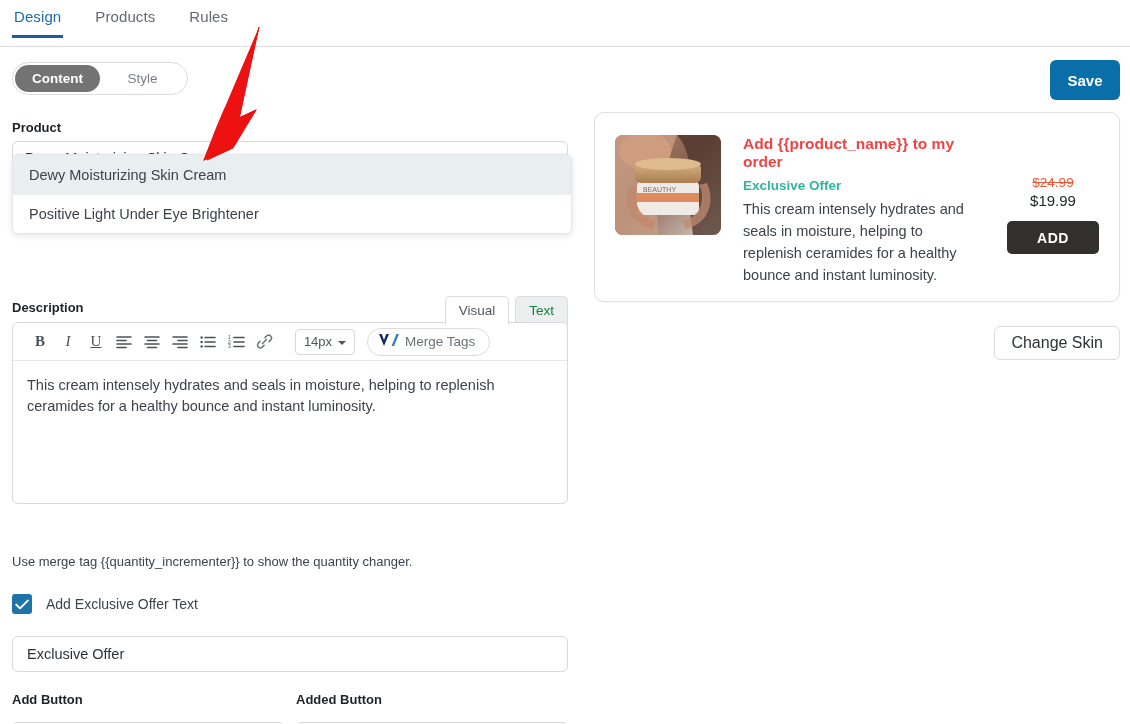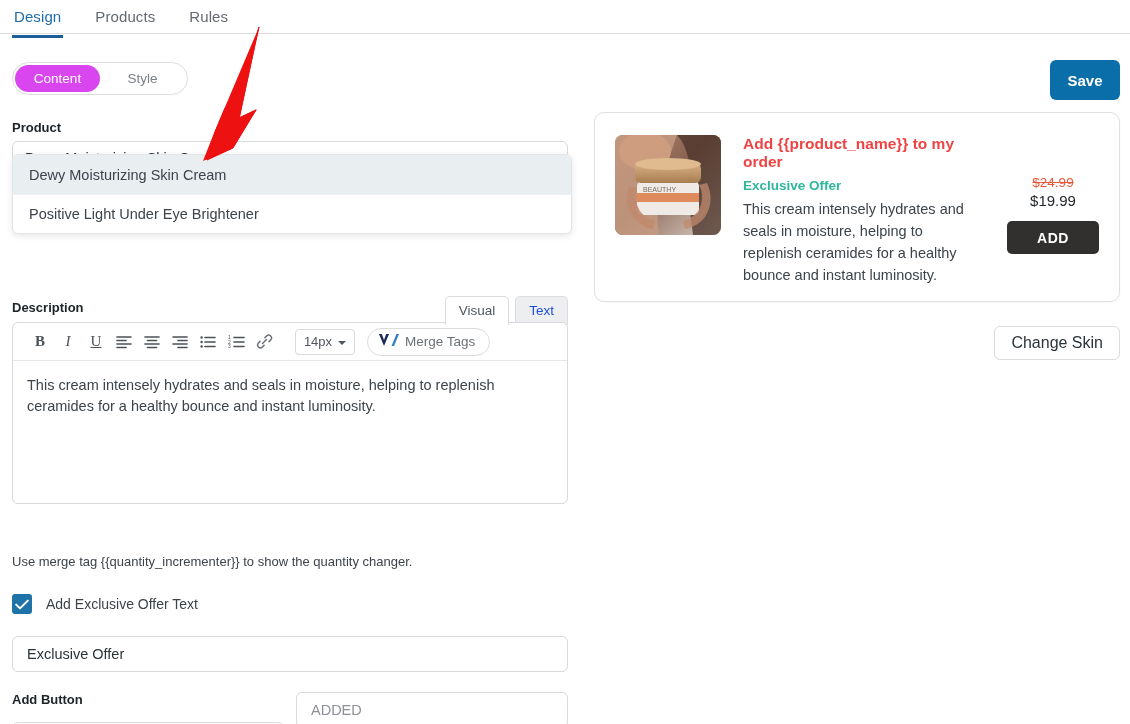--- a/index.html
+++ b/index.html
@@ -12,21 +12,21 @@
     color: #1d2327;
     overflow: hidden;
     position: relative;
   }
 
   
   .tabbar {
     position: absolute;
     top: 0; left: 0;
     width: 1130px;
-    height: 34px;
+    height: 47px;
     border-bottom: 1px solid #dcdcde;
     display: flex;
     align-items: flex-start;
     padding-left: 12px;
     gap: 30px;
   }
   .tab {
     font-size: 15px;
     color: #646970;
     padding: 8px 2px 12px 2px;
@@ -68,23 +68,23 @@
     flex: 1;
     text-align: center;
     font-size: 13.5px;
     line-height: 27px;
     height: 27px;
     border-radius: 15px;
     color: #7a7f85;
     cursor: pointer;
   }
   .seg.active {
-    background: #d946ef;
+    background: #737373;
     color: #ffffff;
-    font-weight: normal;
+    font-weight: bold;
   }
 
   .field-label {
     font-size: 13px;
     font-weight: bold;
     color: #1d2327;
     margin-bottom: 6px;
   }
 
   
@@ -141,21 +141,21 @@
   .editor-tabs {
     position: absolute;
     right: 0; top: -4px;
     display: flex;
     align-items: flex-end;
     gap: 6px;
   }
   .etab {
     font-size: 13.5px;
     padding: 6px 13px 7px 13px;
-    color: #1d4ed8;
+    color: #15803d;
     border: 1px solid #dcdcde;
     border-bottom: none;
     border-radius: 5px 5px 0 0;
     background: #edeef0;
     cursor: pointer;
     line-height: 15px;
   }
   .etab.active {
     background: #ffffff;
     color: #50575e;
@@ -517,20 +517,21 @@
   </div>
 
   <div class="btn-fields">
     <div class="bf">
       <div class="field-label">Add Button</div>
       <div class="text-input">
         <span class="ph">ADD</span>
       </div>
     </div>
     <div class="bf">
+      <div class="field-label">Added Button</div>
       <div class="text-input">
         <span class="ph">ADDED</span>
       </div>
     </div>
   </div>
 </div>
 
 <div class="save-btn">Save</div>
 
 <div class="preview-card">

